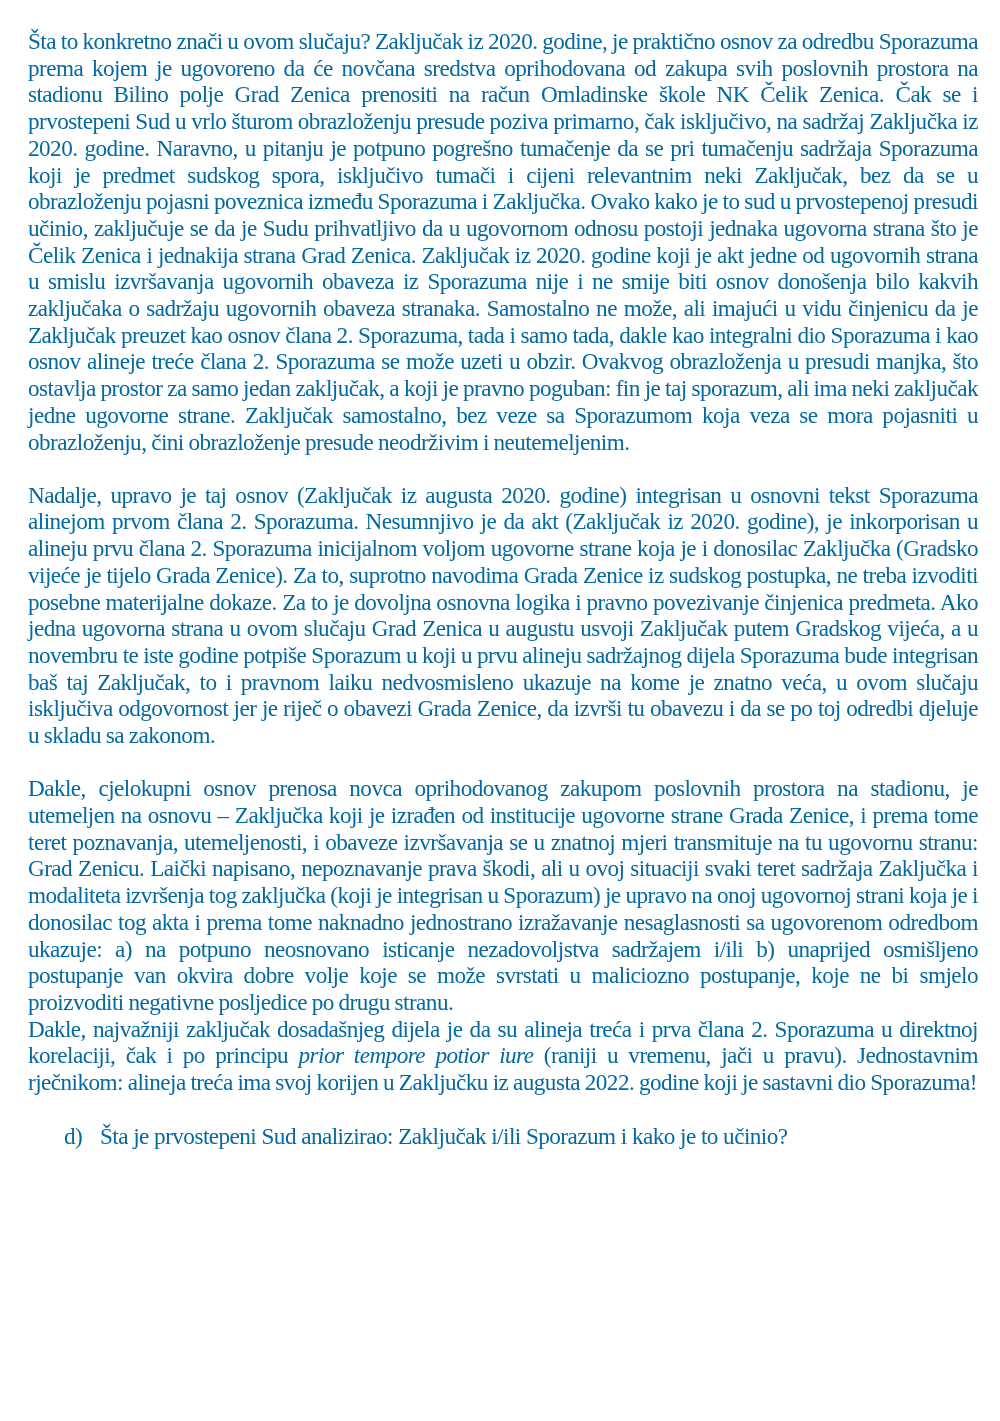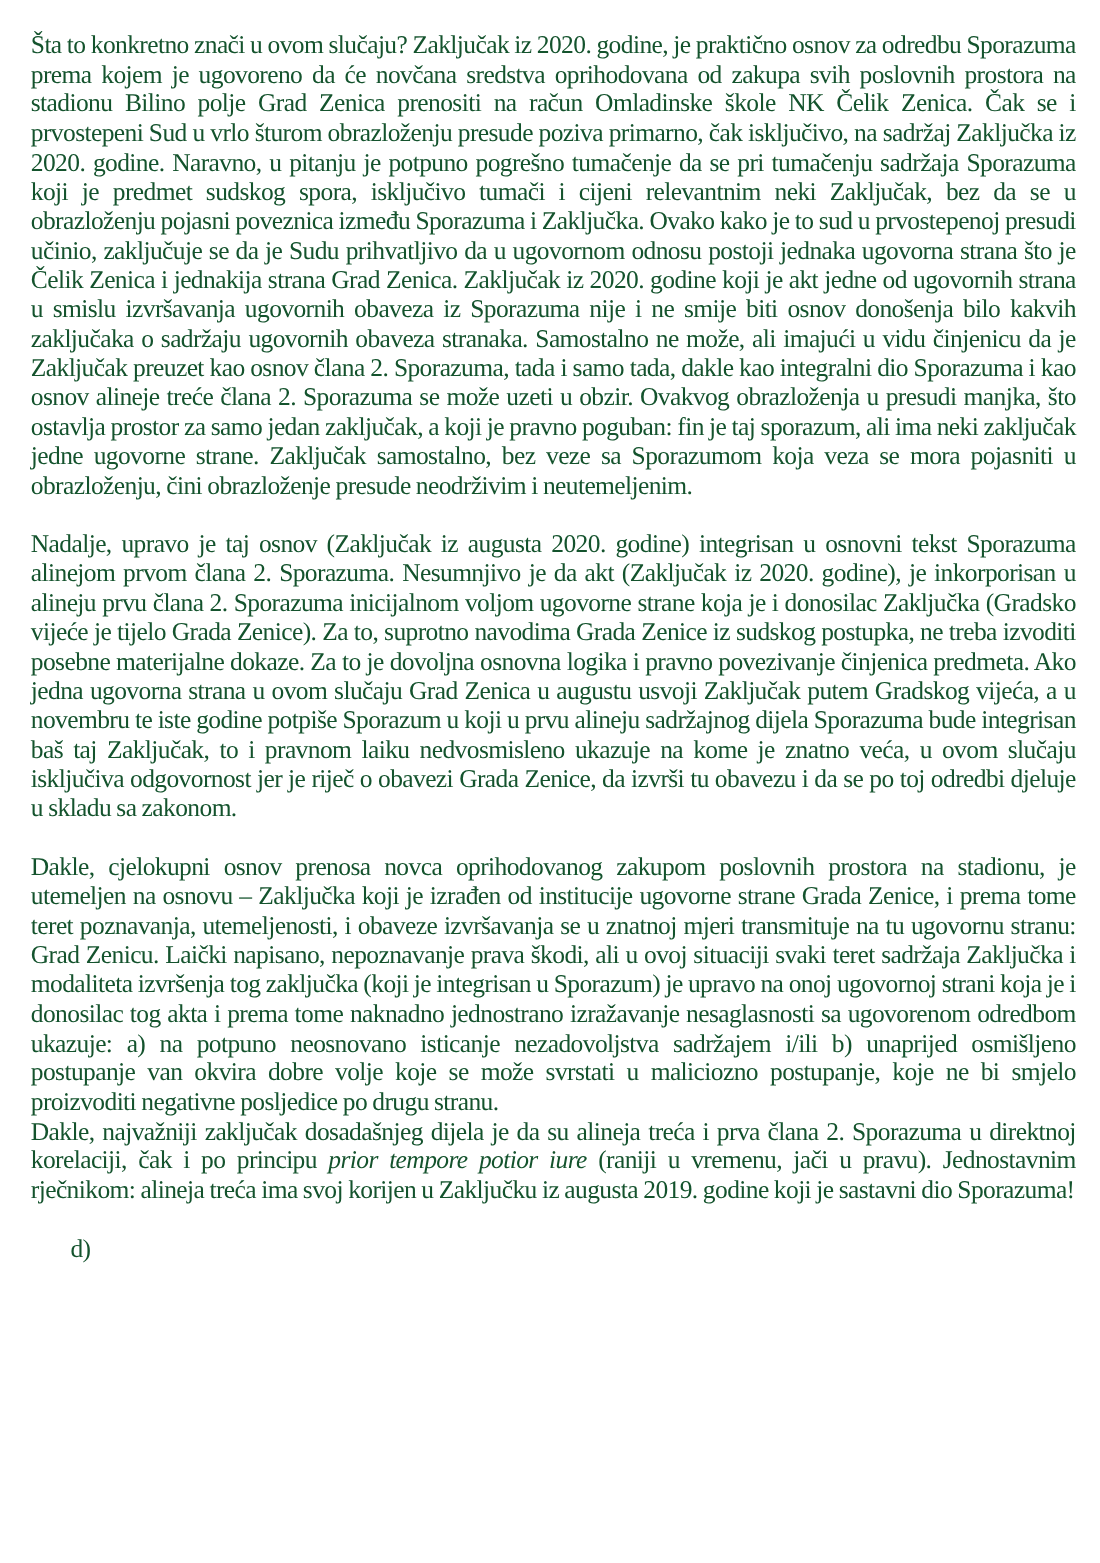--- a/index.html
+++ b/index.html
@@ -1,20 +1,20 @@
 <!DOCTYPE html>
 <html><head>
 <meta charset="utf-8">
 <style>
   html, body { margin: 0; padding: 0; background: #ffffff; }
   body { width: 1000px; height: 1421px; overflow: hidden; position: relative; }
   .page {
     position: absolute; left: 28px; top: 28px; width: 950px;
     font-family: "Liberation Serif", "DejaVu Serif", serif;
-    color: #14532d;
+    color: #0369a1;
   }
   .para {
     margin: 0;
     font-size: 23.2px;
     line-height: 26.7px;
     text-align: justify;
     text-align-last: left;
     letter-spacing: -0.55px;
     word-spacing: -0.5px;
     transform-origin: left top;
@@ -33,19 +33,20 @@
 </style>
 </head>
 <body>
 
 <div class="page">
   <p class="para">Šta to konkretno znači u ovom slučaju? Zaključak iz 2020. godine, je praktično osnov za odredbu Sporazuma prema kojem je ugovoreno da će novčana sredstva oprihodovana od zakupa svih poslovnih prostora na stadionu Bilino polje Grad Zenica prenositi na račun Omladinske škole NK Čelik Zenica. Čak se i prvostepeni Sud u vrlo šturom obrazloženju presude poziva primarno, čak isključivo, na sadržaj Zaključka iz 2020. godine. Naravno, u pitanju je potpuno pogrešno tumačenje da se pri tumačenju sadržaja Sporazuma koji je predmet sudskog spora, isključivo tumači i cijeni relevantnim neki Zaključak, bez da se u obrazloženju pojasni poveznica između Sporazuma i Zaključka. Ovako kako je to sud u prvostepenoj presudi učinio, zaključuje se da je Sudu prihvatljivo da u ugovornom odnosu postoji jednaka ugovorna strana što je Čelik Zenica i jednakija strana Grad Zenica. Zaključak iz 2020. godine koji je akt jedne od ugovornih strana u smislu izvršavanja ugovornih obaveza iz Sporazuma nije i ne smije biti osnov donošenja bilo kakvih zaključaka o sadržaju ugovornih obaveza stranaka. Samostalno ne može, ali imajući u vidu činjenicu da je Zaključak preuzet kao osnov člana 2. Sporazuma, tada i samo tada, dakle kao integralni dio Sporazuma i kao osnov alineje treće člana 2. Sporazuma se može uzeti u obzir. Ovakvog obrazloženja u presudi manjka, što ostavlja prostor za samo jedan zaključak, a koji je pravno poguban: fin je taj sporazum, ali ima neki zaključak jedne ugovorne strane. Zaključak samostalno, bez veze sa Sporazumom koja veza se mora pojasniti u obrazloženju, čini obrazloženje presude neodrživim i neutemeljenim.</p>
   <div class="gap"></div>
   <p class="para">Nadalje, upravo je taj osnov (Zaključak iz augusta 2020. godine) integrisan u osnovni tekst Sporazuma alinejom prvom člana 2. Sporazuma. Nesumnjivo je da akt (Zaključak iz 2020. godine), je inkorporisan u alineju prvu člana 2. Sporazuma inicijalnom voljom ugovorne strane koja je i donosilac Zaključka (Gradsko vijeće je tijelo Grada Zenice). Za to, suprotno navodima Grada Zenice iz sudskog postupka, ne treba izvoditi posebne materijalne dokaze. Za to je dovoljna osnovna logika i pravno povezivanje činjenica predmeta. Ako jedna ugovorna strana u ovom slučaju Grad Zenica u augustu usvoji Zaključak putem Gradskog vijeća, a u novembru te iste godine potpiše Sporazum u koji u prvu alineju sadržajnog dijela Sporazuma bude integrisan baš taj Zaključak, to i pravnom laiku nedvosmisleno ukazuje na kome je znatno veća, u ovom slučaju isključiva odgovornost jer je riječ o obavezi Grada Zenice, da izvrši tu obavezu i da se po toj odredbi djeluje u skladu sa zakonom.</p>
   <div class="gap"></div>
   <p class="para">Dakle, cjelokupni osnov prenosa novca oprihodovanog zakupom poslovnih prostora na stadionu, je utemeljen na osnovu – Zaključka koji je izrađen od institucije ugovorne strane Grada Zenice, i prema tome teret poznavanja, utemeljenosti, i obaveze izvršavanja se u znatnoj mjeri transmituje na tu ugovornu stranu: Grad Zenicu. Laički napisano, nepoznavanje prava škodi, ali u ovoj situaciji svaki teret sadržaja Zaključka i modaliteta izvršenja tog zaključka (koji je integrisan u Sporazum) je upravo na onoj ugovornoj strani koja je i donosilac tog akta i prema tome naknadno jednostrano izražavanje nesaglasnosti sa ugovorenom odredbom ukazuje: a) na potpuno neosnovano isticanje nezadovoljstva sadržajem i/ili b) unaprijed osmišljeno postupanje van okvira dobre volje koje se može svrstati u maliciozno postupanje, koje ne bi smjelo proizvoditi negativne posljedice po drugu stranu.</p>
-  <p class="para"><span>Dakle, najvažniji zaključak dosadašnjeg dijela je da su alineja treća i prva člana 2. Sporazuma u direktnoj korelaciji, čak i po principu </span><em>prior tempore potior iure</em><span> (raniji u vremenu, jači u pravu). Jednostavnim rječnikom: alineja treća ima svoj korijen u Zaključku iz augusta 2019. godine koji je sastavni dio Sporazuma!</span></p>
+  <p class="para"><span>Dakle, najvažniji zaključak dosadašnjeg dijela je da su alineja treća i prva člana 2. Sporazuma u direktnoj korelaciji, čak i po principu </span><em>prior tempore potior iure</em><span> (raniji u vremenu, jači u pravu). Jednostavnim rječnikom: alineja treća ima svoj korijen u Zaključku iz augusta 2022. godine koji je sastavni dio Sporazuma!</span></p>
   <div class="gap"></div>
   <div class="gap" style="height:0.5px"></div>
   <div class="list-item">
     <span class="list-marker">d)</span>
+    <span>Šta je prvostepeni Sud analizirao: Zaključak i/ili Sporazum i kako je to učinio?</span>
   </div>
 </div>
 
 </body></html>

